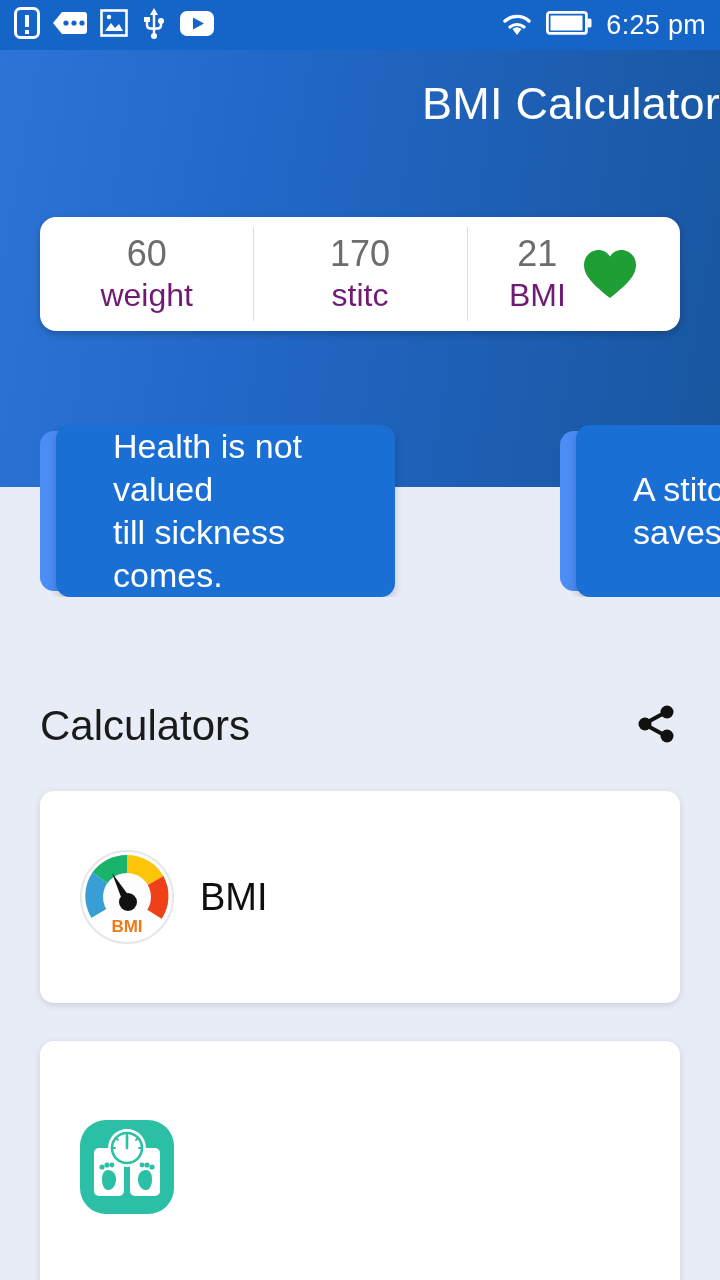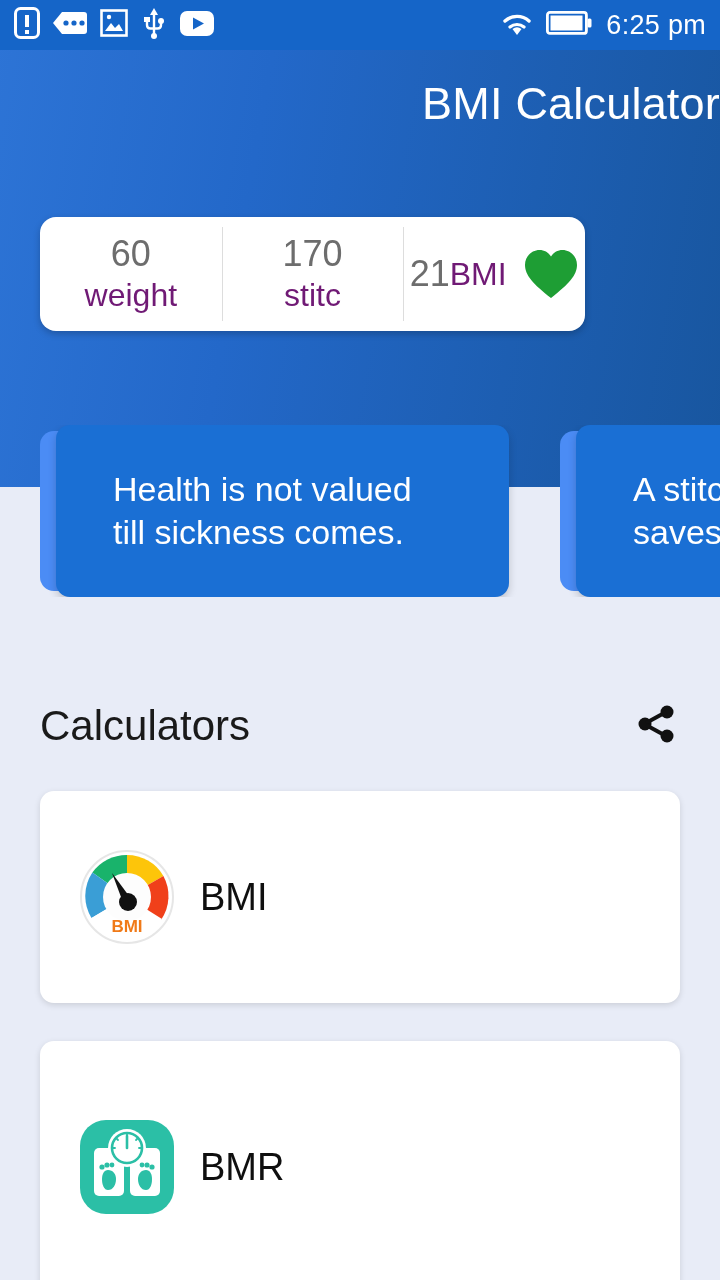--- a/index.html
+++ b/index.html
@@ -65,21 +65,21 @@
     font-size: 45px;
     font-weight: 400;
     letter-spacing: 0.2px;
   }
 
   
   .stats-card {
     position: absolute;
     top: 217px;
     left: 40px;
-    width: 545px;
+    width: 640px;
     height: 114px;
     background: #ffffff;
     border-radius: 16px;
     box-shadow: 0 3px 7px rgba(0,0,0,0.22);
     display: flex;
     z-index: 20;
   }
   .stat {
     flex: 1 1 0;
     display: flex;
@@ -108,21 +108,21 @@
     color: #701a75;
     line-height: 40px;
     font-weight: 400;
   }
   .stat-bmi {
     flex-direction: row;
     gap: 16px;
   }
   .stat-bmi .col {
     display: flex;
-    flex-direction: row;
+    flex-direction: column;
     align-items: center;
   }
   .heart {
     width: 56px;
     height: 52px;
   }
 
   
   .quotes {
     position: absolute;
@@ -154,21 +154,21 @@
   }
   .quote-text {
     color: #ffffff;
     font-size: 34px;
     line-height: 43px;
     padding-left: 57px;
     padding-right: 18px;
     font-weight: 400;
     white-space: pre-line;
   }
-  #quote-0 { left: 56px; width: 453px; }
+  #quote-0 { left: 56px; width: 339px; }
   #quote-0-strip { left: 40px; }
   #quote-1 { left: 576px; width: 424px; }
   #quote-1-strip { left: 560px; }
 
   
   .section-head {
     position: absolute;
     top: 697px;
     left: 40px;
     width: 640px;
@@ -389,15 +389,14 @@
       <circle cx="24" cy="49" r="2.6" fill="#2bbfa6"></circle>
       <circle cx="29" cy="47" r="2.6" fill="#2bbfa6"></circle>
       <circle cx="34" cy="47" r="2.4" fill="#2bbfa6"></circle>
       <path d="M68 52 c-5 0 -8 4 -8 9 c0 6 3 11 8 11 c4 0 6 -5 6 -11 c0 -5 -2 -9 -6 -9 Z" fill="#2bbfa6"></path>
       <circle cx="74" cy="49" r="2.6" fill="#2bbfa6"></circle>
       <circle cx="69" cy="47" r="2.6" fill="#2bbfa6"></circle>
       <circle cx="64" cy="47" r="2.4" fill="#2bbfa6"></circle>
     </svg>
   </div>
   <div class="calc-text">
-    <div class="calc-title">BMR</div>
   </div>
 </div>
 
 </body></html>

